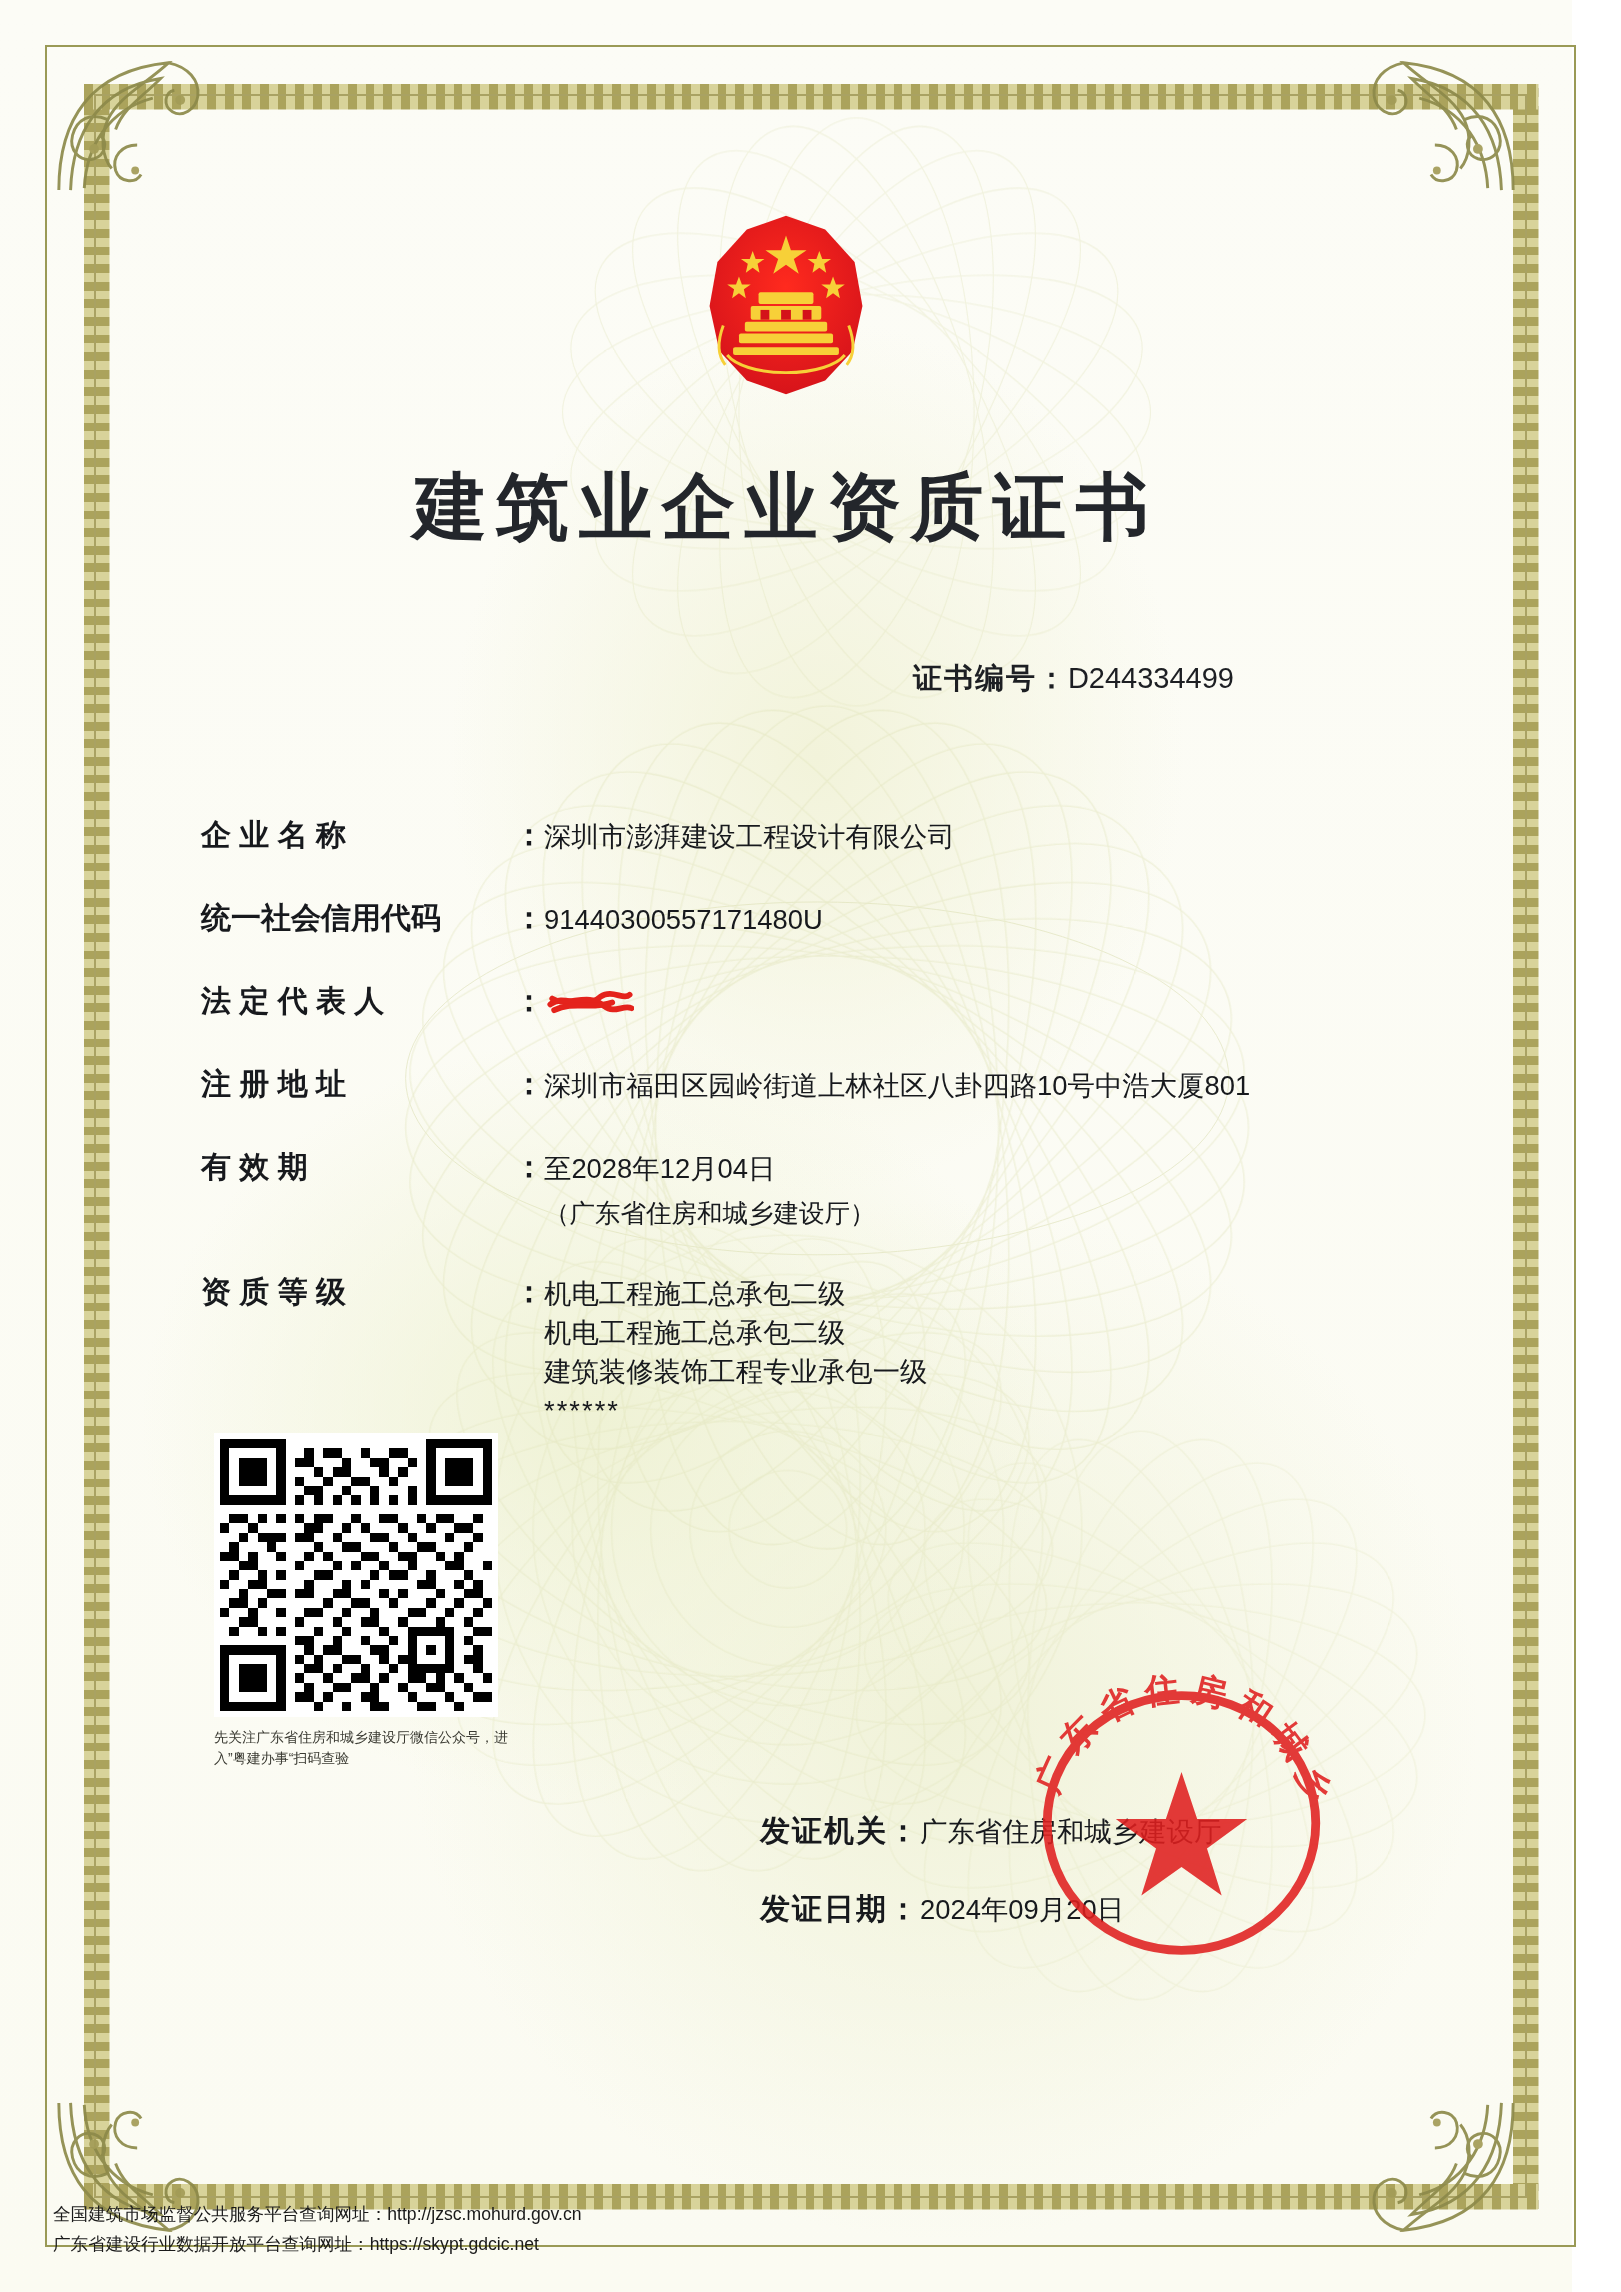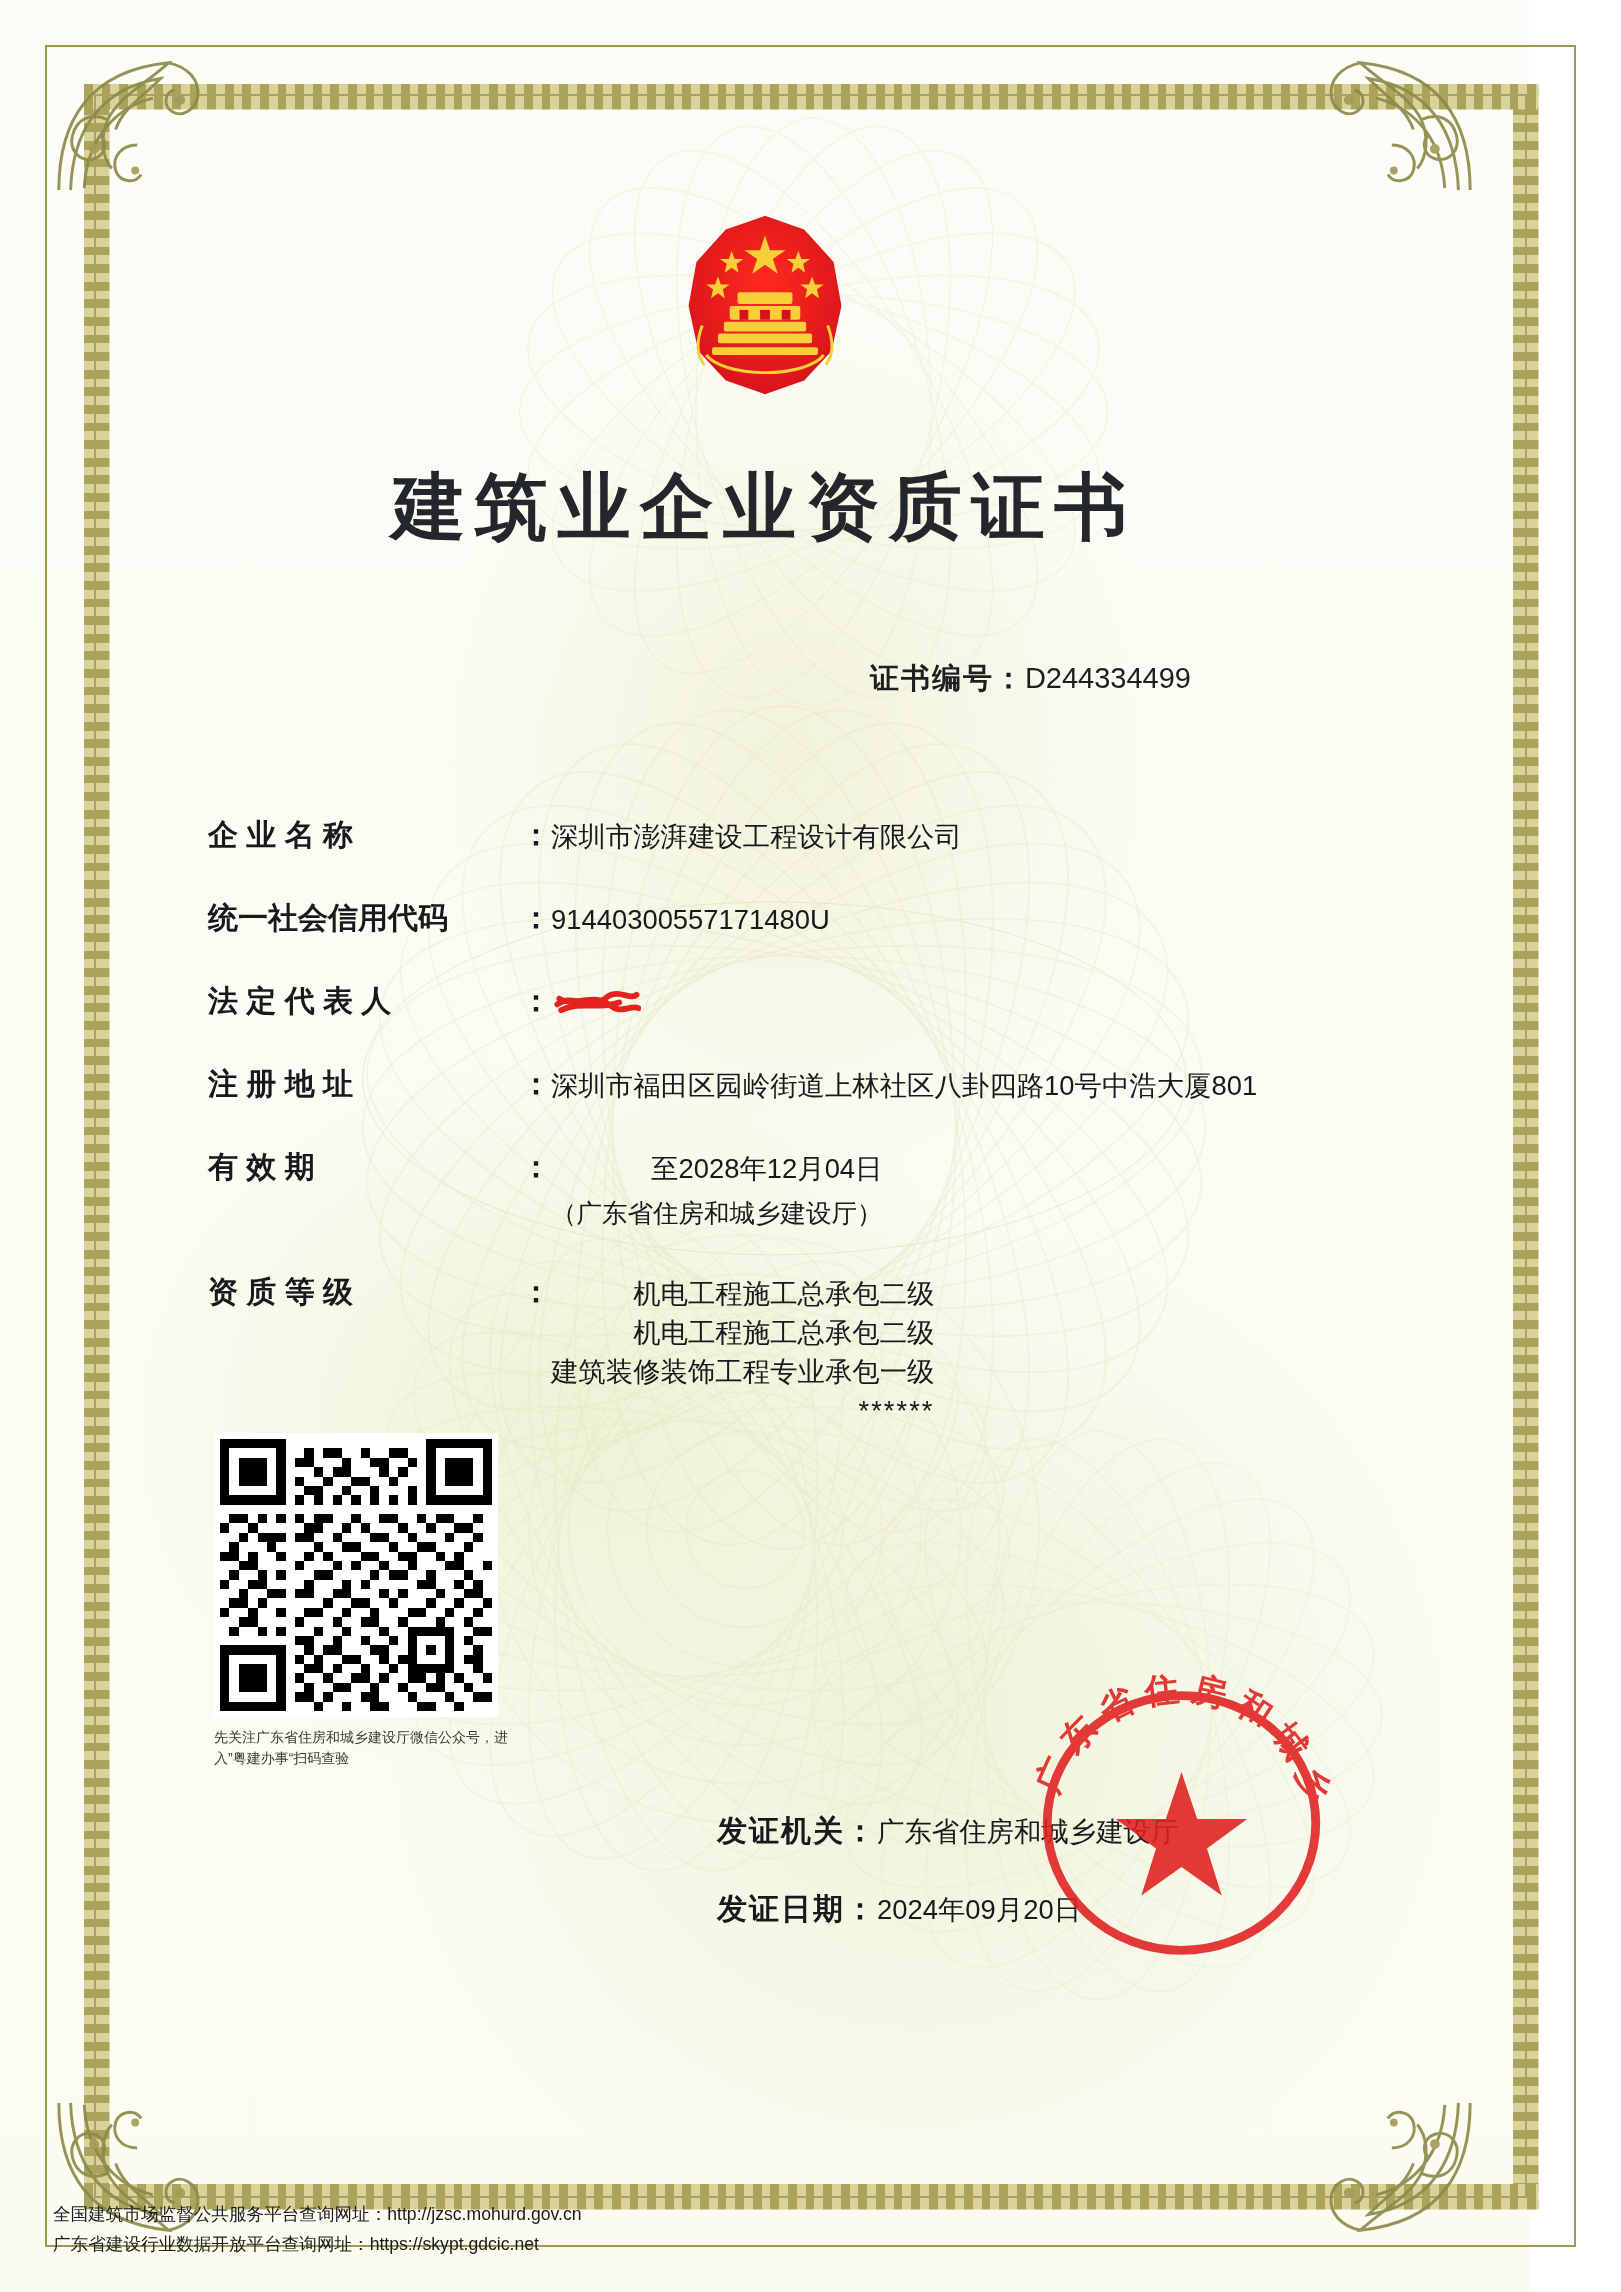--- a/index.html
+++ b/index.html
@@ -15,20 +15,21 @@
     overflow: hidden;
   }
 
   
   #certificate {
     position: absolute;
     left: 0; top: 0;
     width: 1529px;
     height: 2293px;
     background: #f97316;
+    padding-left: 43px;
   }
 
   
   .bg-wash {
     position: absolute;
     inset: 0;
     background:
       radial-gradient(ellipse 510px 608px at 52% 33%, #f2f3da 0%, rgba(242,243,218,0) 72%),
       radial-gradient(ellipse 608px 510px at 38% 62%, #eff2d5 0%, rgba(239,242,213,0) 75%),
       radial-gradient(ellipse 686px 667px at 60% 75%, #f0f2d8 0%, rgba(240,242,216,0) 78%),
@@ -111,24 +112,23 @@
     font-size: 29px;
     color: #1d1f23;
     white-space: nowrap;
   }
   .cert-no .lbl { font-weight: bold; letter-spacing: 2px; }
   .cert-no .val { font-weight: normal; }
 
   
   .fields {
     position: absolute;
-    left: 208px;
+    left: 201px;
     top: 815px;
     width: 1206px;
-    text-align: right;
   }
   .row {
     display: flex;
     align-items: flex-start;
     margin-bottom: 41px;
     min-height: 39px;
   }
   .row .label {
     width: 343px;
     flex: 0 0 343px;

